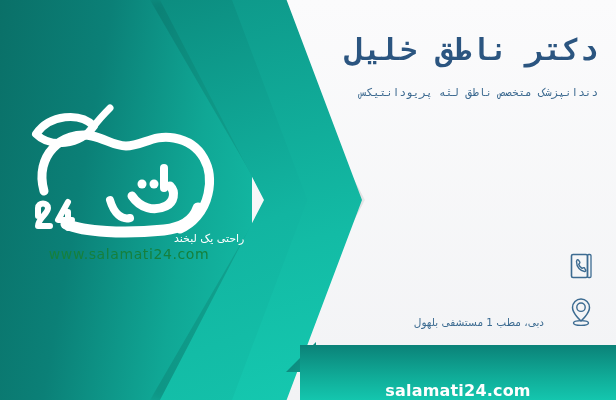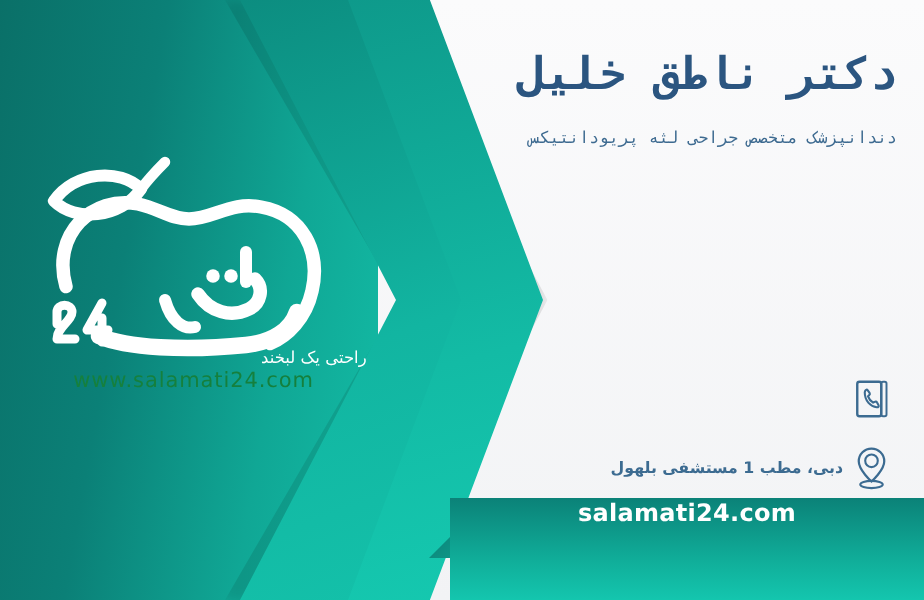--- a/index.html
+++ b/index.html
@@ -39,23 +39,23 @@
     clip-path:polygon(0 0, 50% 0, 100% 50%, 50% 100%, 0 100%, 54% 50%);
   }
   
   .right-bg{
     position:absolute;right:0;top:0;width:380px;height:400px;
     background:linear-gradient(180deg,#fbfbfc 0%,#f2f3f5 100%);
   }
   
   .bottom-bar{
     position:absolute;left:300px;bottom:0;
-    width:316px;height:68px;
+    width:316px;height:55px;
     background:linear-gradient(180deg,#0b8278 0%,#10ad99 60%,#14c6ae 100%);
-    display:flex;align-items:flex-start;justify-content:center;
+    display:flex;align-items:flex-end;justify-content:center;
   }
   .bottom-bar .url{
     color:#ffffff;font-weight:bold;font-size:16px;letter-spacing:0.2px;
   }
   .bar-notch{
     position:absolute;left:286px;bottom:28px;
     width:30px;height:30px;
     background:linear-gradient(135deg,#0a7c72,#0f9e8d);
     clip-path:polygon(0 100%,100% 0,100% 100%);
   }
@@ -85,22 +85,22 @@
     position:absolute;left:0;top:150px;width:230px;
     text-align:center;color:#15803d;font-size:14px;
     letter-spacing:0.6px;
   }
   
   .contacts{
     position:absolute;right:20px;top:250px;
     width:330px;direction:rtl;
   }
   .crow{
-    display:flex;align-items:center;justify-content:flex-start;
-    margin-bottom:14px;gap:4px;font-weight:bold;
+    display:flex;align-items:flex-end;justify-content:flex-start;
+    margin-bottom:14px;gap:22px;
   }
   .crow .ico{
     width:30px;height:32px;flex:0 0 30px;
     display:flex;align-items:center;justify-content:center;
   }
   .crow .ctext{
     color:#3c6b91;font-size:10.5px;text-align:right;
     flex:1;padding-left:4px;
   }
   .phone-row{justify-content:flex-start;}
@@ -139,21 +139,21 @@
         <path d="M54 106 L44 124 L58 124 M54 116 L54 132" fill="none" stroke="#ffffff" stroke-width="6" stroke-linecap="round" stroke-linejoin="round"></path>
       </g>
 
       <text x="160" y="146" text-anchor="end" font-size="11" font-family="DejaVu Sans, sans-serif" fill="#ffffff" direction="rtl">به راحتی یک لبخند</text>
     </svg>
     <div class="logo-url">www.salamati24.com</div>
   </div>
 
   <div class="titles">
     <div class="name">دکتر ناطق خلیل</div>
-    <div class="subtitle2">دندانپزشک متخصص جراحی لثه پریودانتیکس</div>
+    <div class="subtitle2">دندانپزشک متخصص ناطق لثه پریودانتیکس</div>
   </div>
 
   <div class="contacts">
 
     <div class="crow phone-row">
       <div class="ico">
         <svg width="26" height="28" viewBox="0 0 26 28">
           <rect x="3.5" y="2.5" width="16" height="23" rx="1.5" fill="none" stroke="#3c6b91" stroke-width="1.6"></rect>
           <rect x="19.5" y="2.5" width="3.5" height="23" rx="1.2" fill="none" stroke="#3c6b91" stroke-width="1.3"></rect>
           <path d="M8.5 9.5 c0 6 4 9.5 8 10 c1 .2 1.6-.6 1.2-1.4 l-1-1.8 c-.3-.6-1-.7-1.6-.4 l-1 .5

